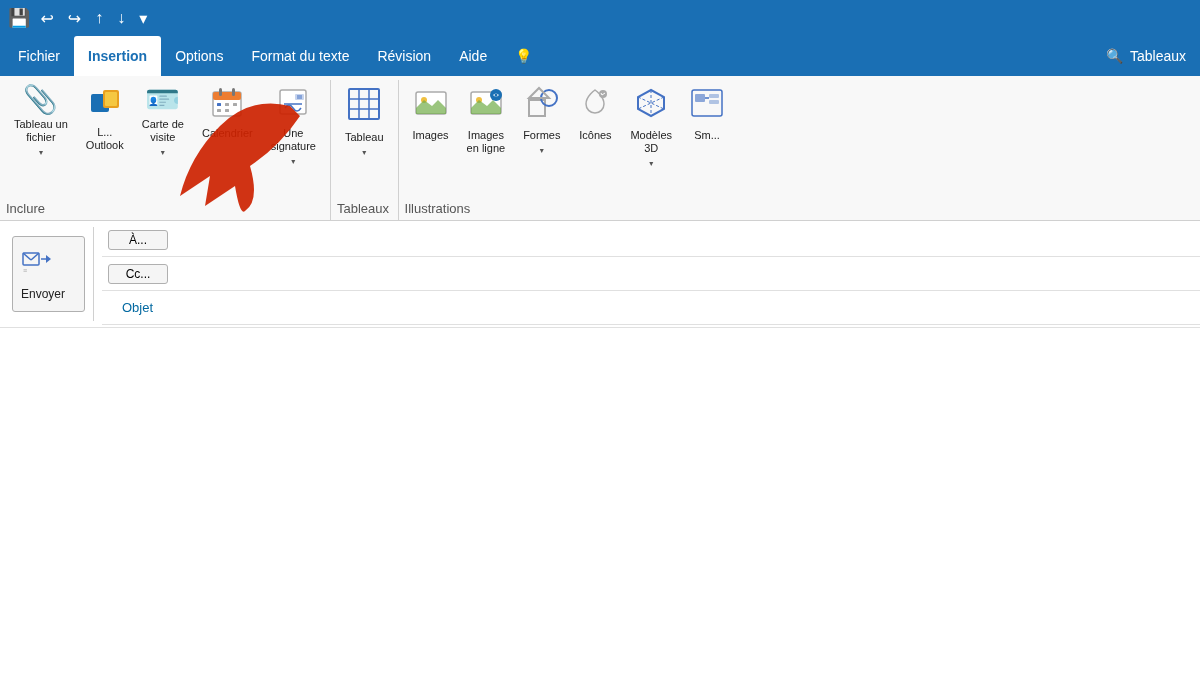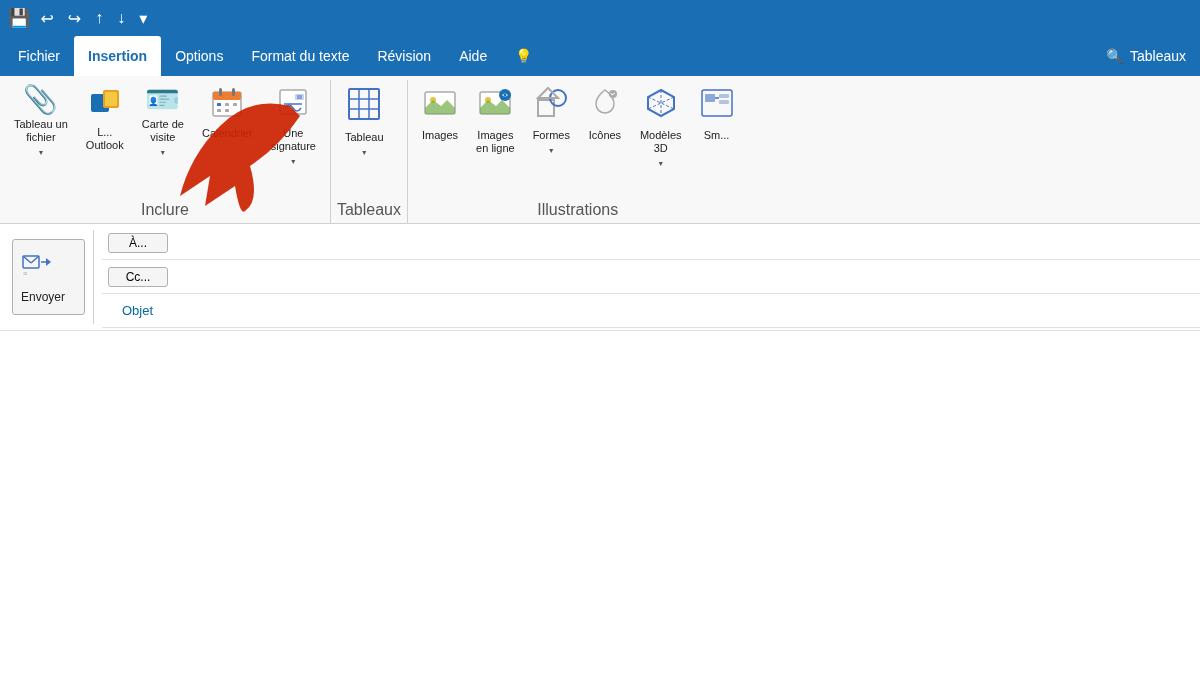--- a/index.html
+++ b/index.html
@@ -80,22 +80,22 @@
     }
     .ribbon-group:last-child { border-right: none; gap: 27px; }
     .ribbon-group-items {
       display: flex;
       flex-direction: row;
       align-items: flex-start;
       flex: 1;
       gap: 2px;
     }
     .ribbon-group-label {
-      text-align: center;
-      font-size: 16px;
+      text-align: left;
+      font-size: 13px;
       color: #555;
       padding: 2px 0 4px 0;
     }
     .ribbon-btn {
       display: flex;
       flex-direction: column;
       align-items: center;
       justify-content: flex-start;
       padding: 4px 8px;
       cursor: pointer;

